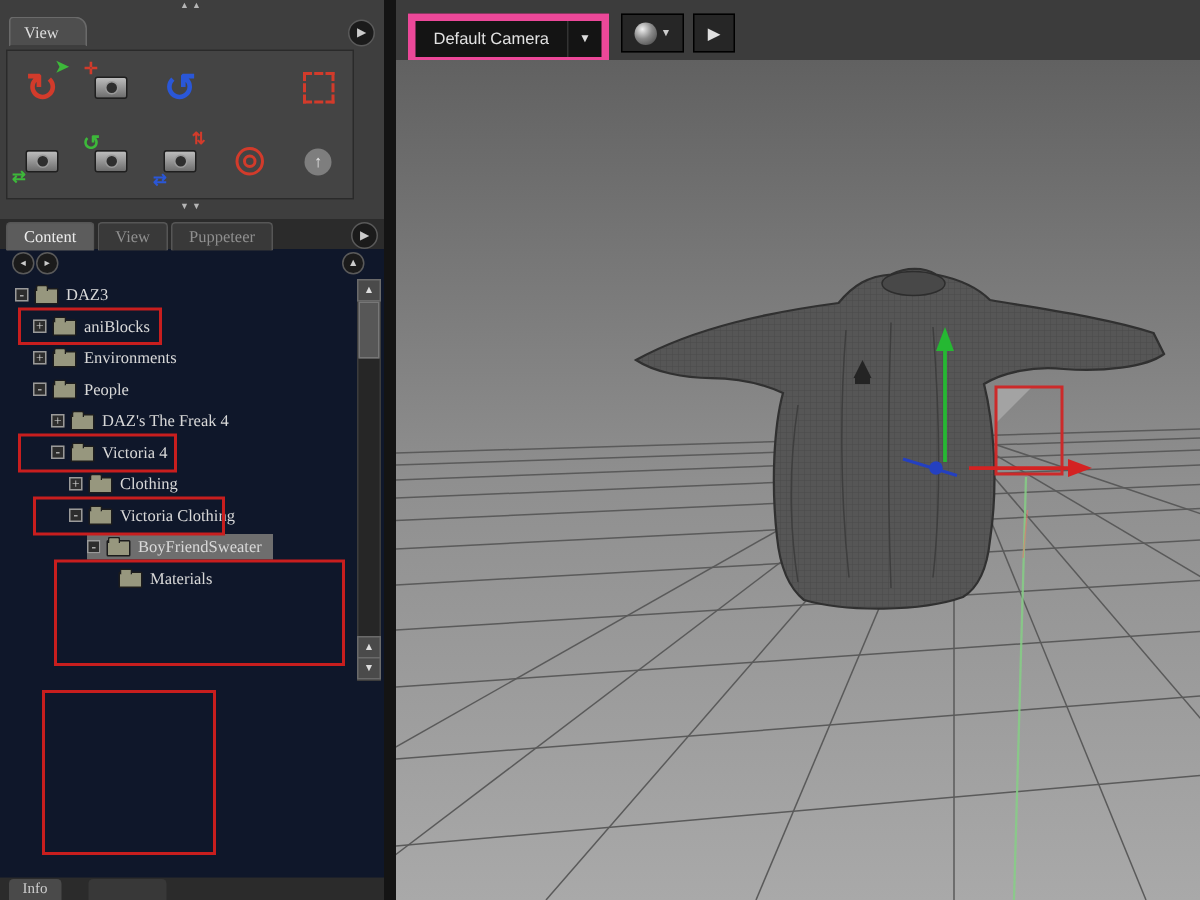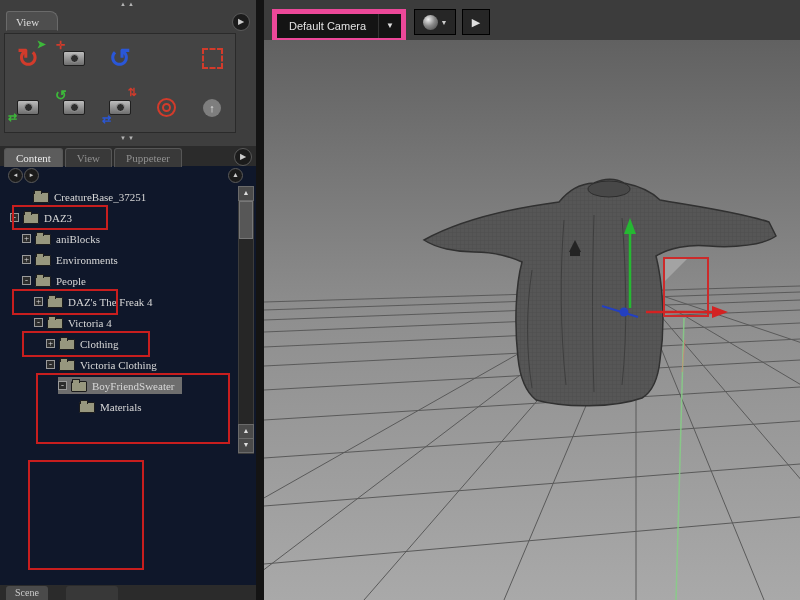--- a/index.html
+++ b/index.html
@@ -138,27 +138,20 @@
     </div>
     <div class="round-btn" style="left:234px;top:148px;z-index:5;">▶</div>
 
     <div class="navrow">
       <div class="round-btn small" style="left:8px;top:2px;">◂</div>
       <div class="round-btn small" style="left:24px;top:2px;">▸</div>
       <div class="round-btn small" style="left:228px;top:2px;">▲</div>
     </div>
 
     <div class="tree">
-      <div class="trow p18 noexp">
-        <span class="inner">
-            <span class="exp"></span>
-            <span class="fold"></span>
-            <span>CreatureBase_37251</span>
-          </span>
-      </div>
       <div class="trow p8">
         <span class="inner">
             <span class="exp">-</span>
             <span class="fold"></span>
             <span>DAZ3</span>
           </span>
       </div>
       <div class="trow p20">
         <span class="inner">
             <span class="exp">+</span>
@@ -225,21 +218,21 @@
     </div>
 
     <div class="strack" style="left:238px;top:188px;height:264px;"></div>
     <div class="sbtn" style="left:238px;top:186px;">▲</div>
     <div class="sthumb" style="left:239px;top:201px;height:36px;"></div>
     <div class="sbtn" style="left:238px;top:424px;">▲</div>
     <div class="sbtn" style="left:238px;top:438px;">▼</div>
 
 
     <div class="btabs">
-      <div class="btab">Scene</div>
+      <div class="btab">Info</div>
       <div class="btab dim"></div>
     </div>
   </div>
 
   <div class="v-divider"></div>
 
   <div class="viewport">
     <div class="cam-combo">
       <span class="lbl">Default Camera</span>
       <span class="arrow">▼</span>

